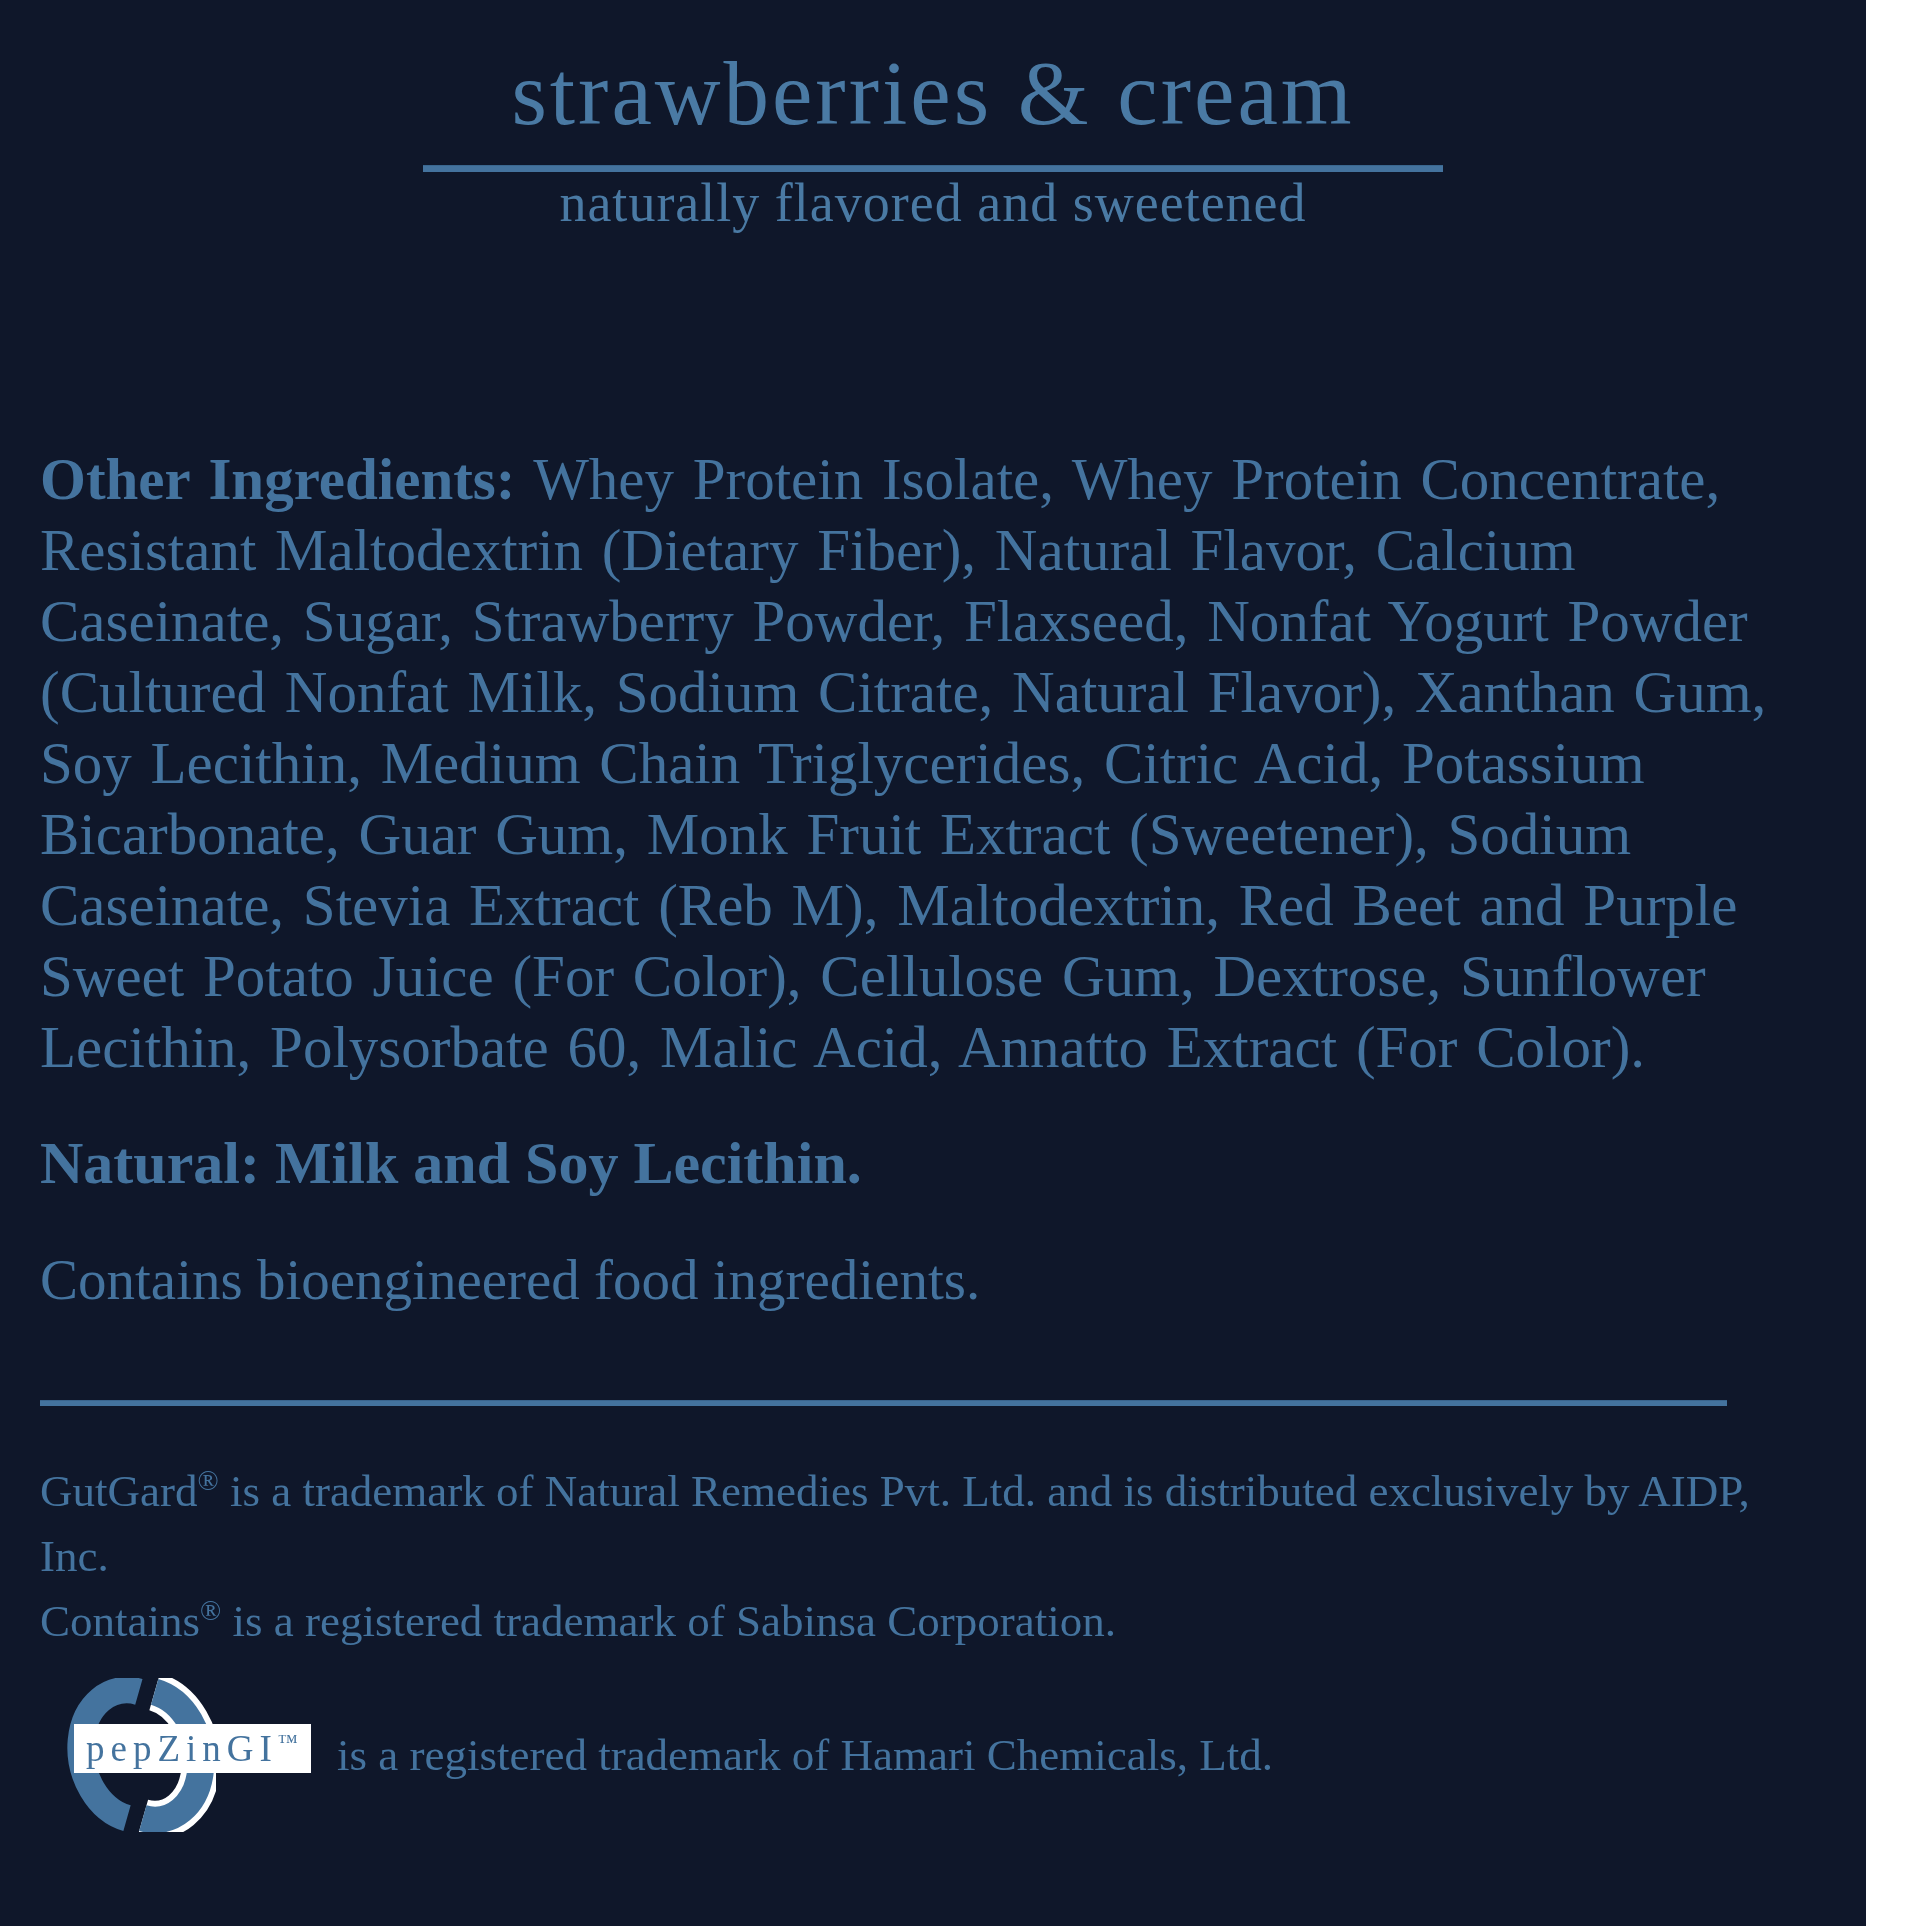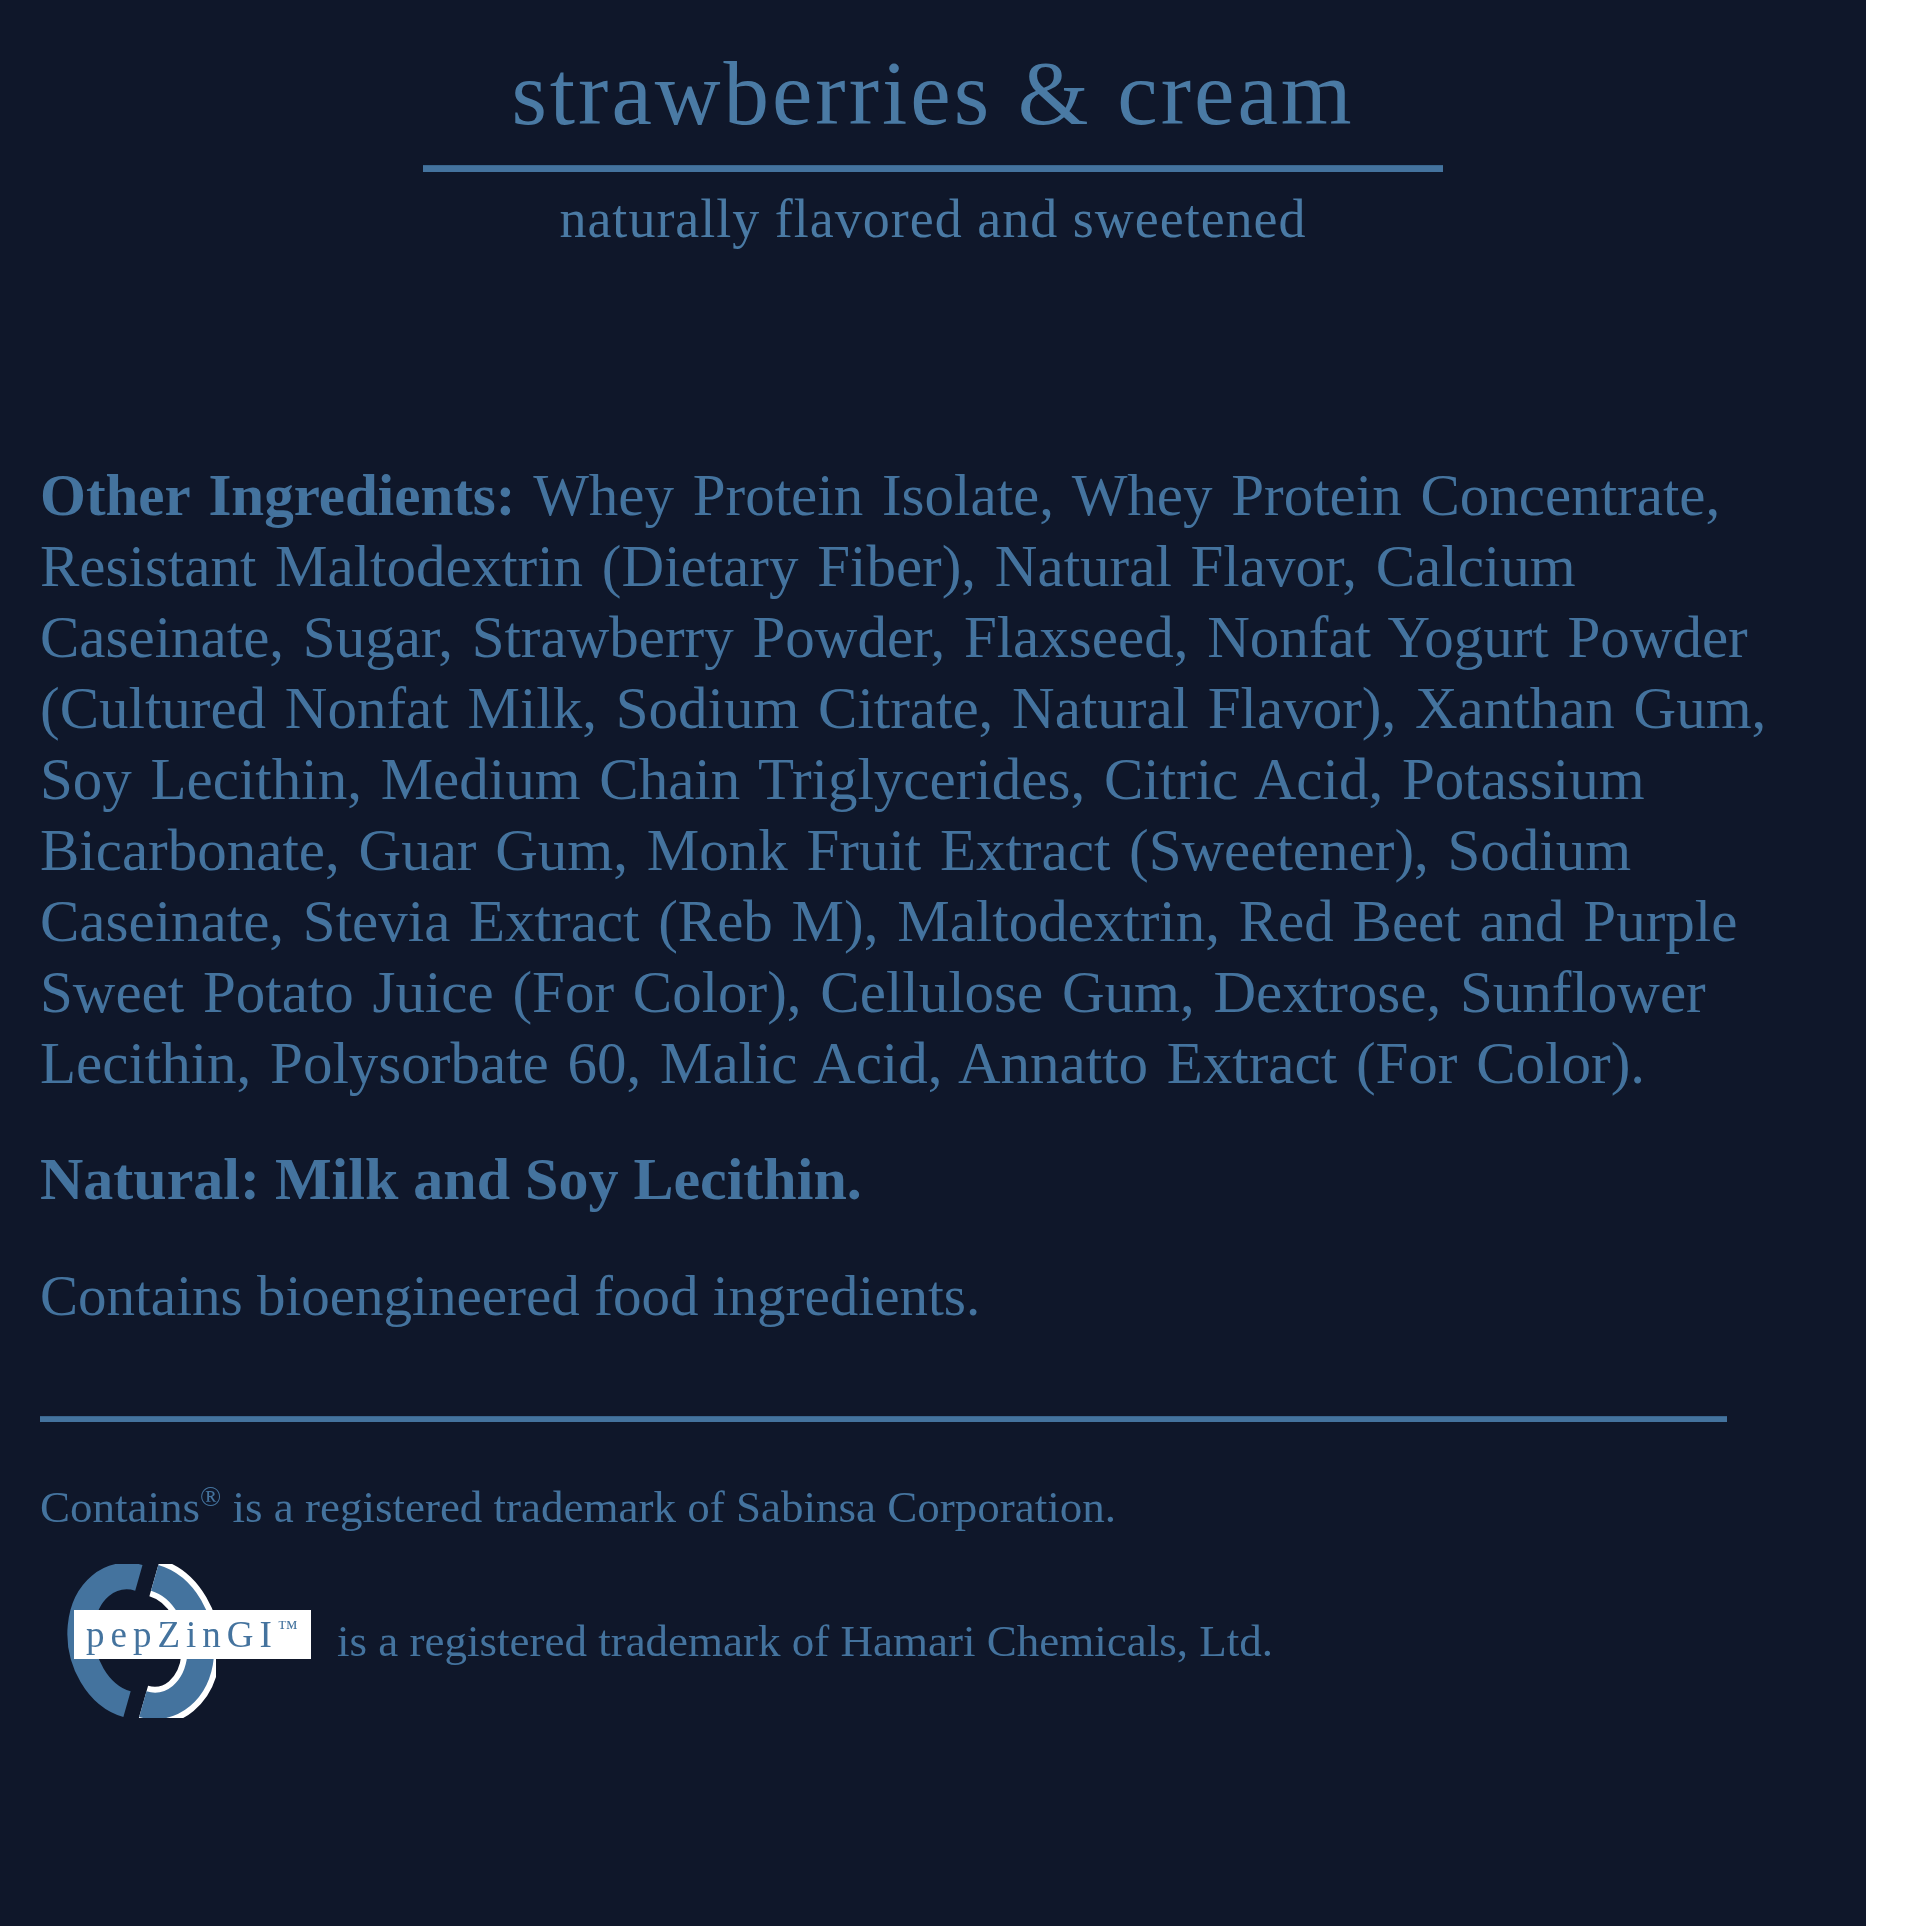--- a/index.html
+++ b/index.html
@@ -36,21 +36,20 @@
     color: #4a7aa4;
   }
   .title-underline {
     height: 6px;
     background: #44739e;
     border-top: 1px solid #3a678f;
     margin: 18px auto 0 auto;
     width: 1020px;
   }
   .subtitle {
-    margin-top: 16px;
     font-size: 54px;
     letter-spacing: 1px;
     color: #4a7aa4;
   }
 
   
   .main {
     padding: 0 40px;
   }
   .ingredients {
@@ -160,20 +159,21 @@
 
     <p class="ingredients"><strong class="lead">Other Ingredients:</strong><span> Whey Protein Isolate, Whey Protein Concentrate, Resistant Maltodextrin (Dietary Fiber), Natural Flavor, Calcium Caseinate, Sugar, Strawberry Powder, Flaxseed, Nonfat Yogurt Powder (Cultured Nonfat Milk, Sodium Citrate, Natural Flavor), Xanthan Gum, Soy Lecithin, Medium Chain Triglycerides, Citric Acid, Potassium Bicarbonate, Guar Gum, Monk Fruit Extract (Sweetener), Sodium Caseinate, Stevia Extract (Reb M), Maltodextrin, Red Beet and Purple Sweet Potato Juice (For Color), Cellulose Gum, Dextrose, Sunflower Lecithin, Polysorbate 60, Malic Acid, Annatto Extract (For Color).</span></p>
 
     <p class="allergen">Natural: Milk and Soy Lecithin.</p>
 
     <p class="bio">Contains bioengineered food ingredients.</p>
 
     <div class="rule"></div>
 
     <div class="tm-block">
+      <p class="tm-line"><span>GutGard</span><sup class="reg">®</sup><span> is a trademark of Natural Remedies Pvt. Ltd. and is distributed exclusively by AIDP, Inc.</span></p>
       <p class="tm-line"><span>Contains</span><sup class="reg">®</sup><span> is a registered trademark of Sabinsa Corporation.</span></p>
     </div>
 
     <div class="pepzin-row">
       <div class="pepzin-logo">
         <svg viewBox="0 0 178 156" xmlns="http://www.w3.org/2000/svg" aria-hidden="true">
 
           <path d="M 100 14 A 50 64 -14 1 0 88 142" fill="none" stroke="#44739e" stroke-width="27" stroke-linecap="butt"></path>
 
           <path d="M 104 142 A 50 64 -14 1 0 116 14" fill="none" stroke="#ffffff" stroke-width="39" stroke-linecap="butt"></path>

